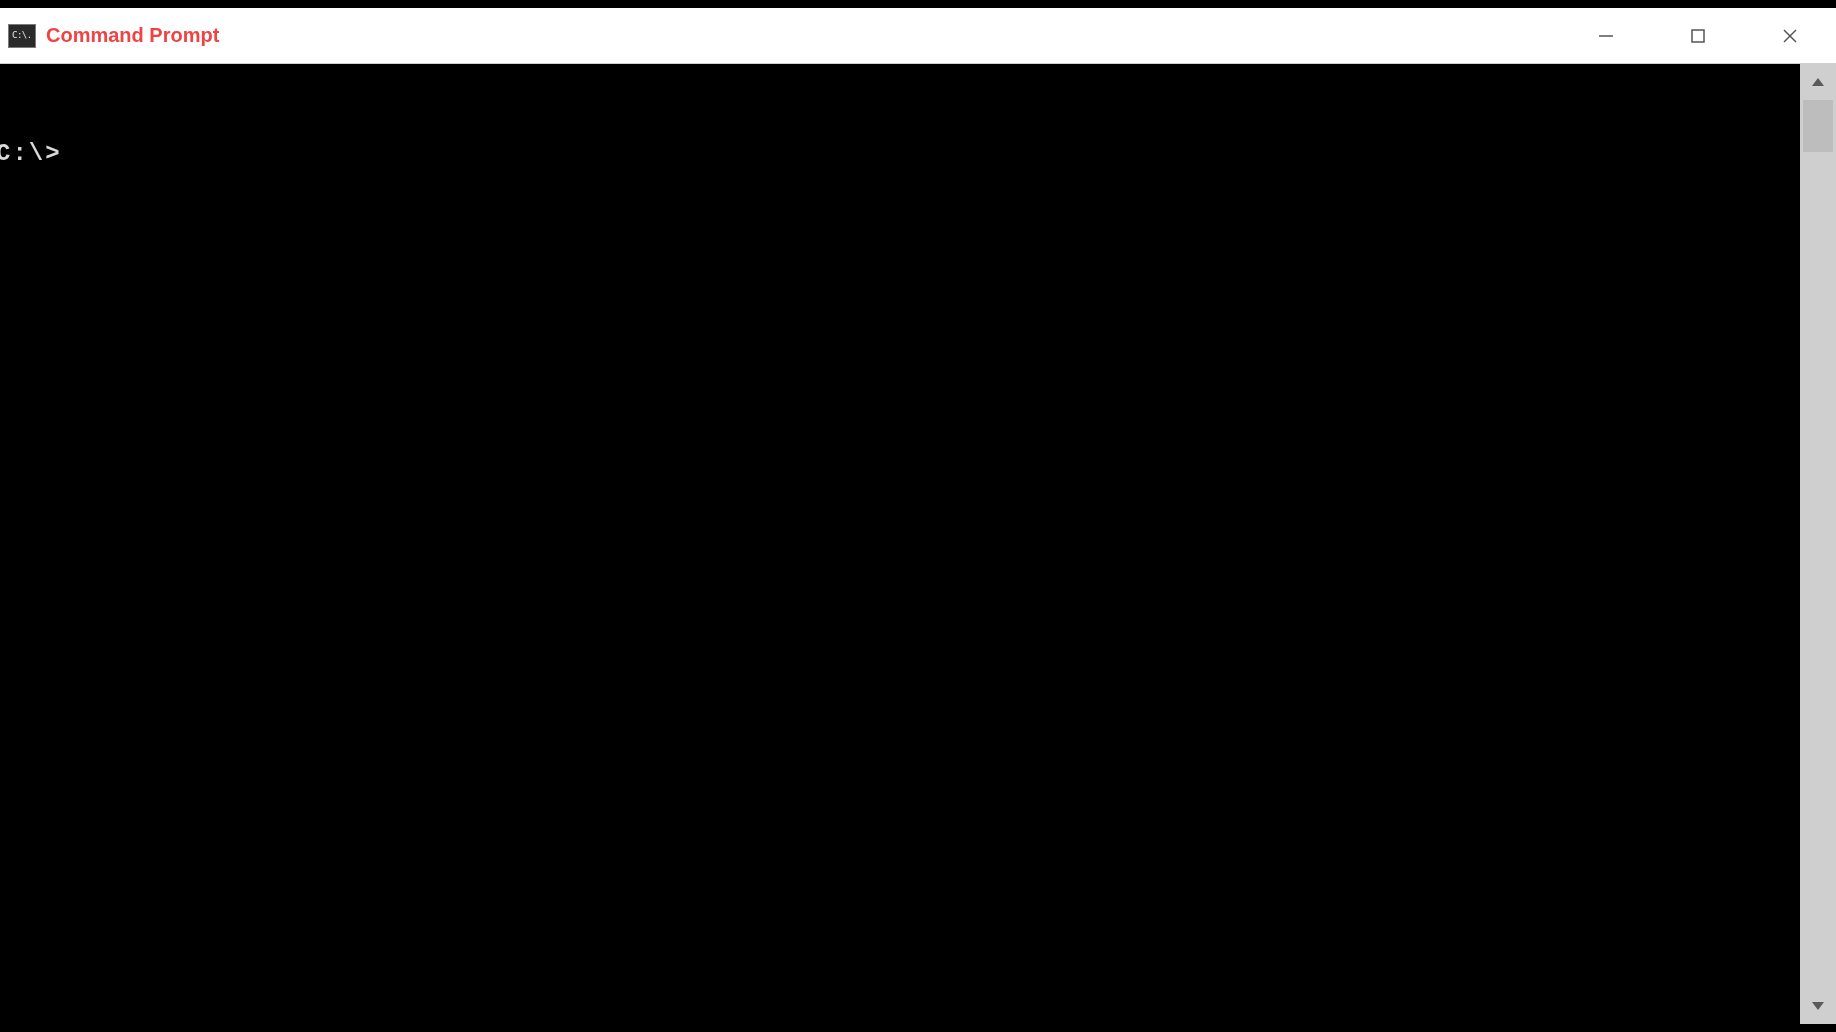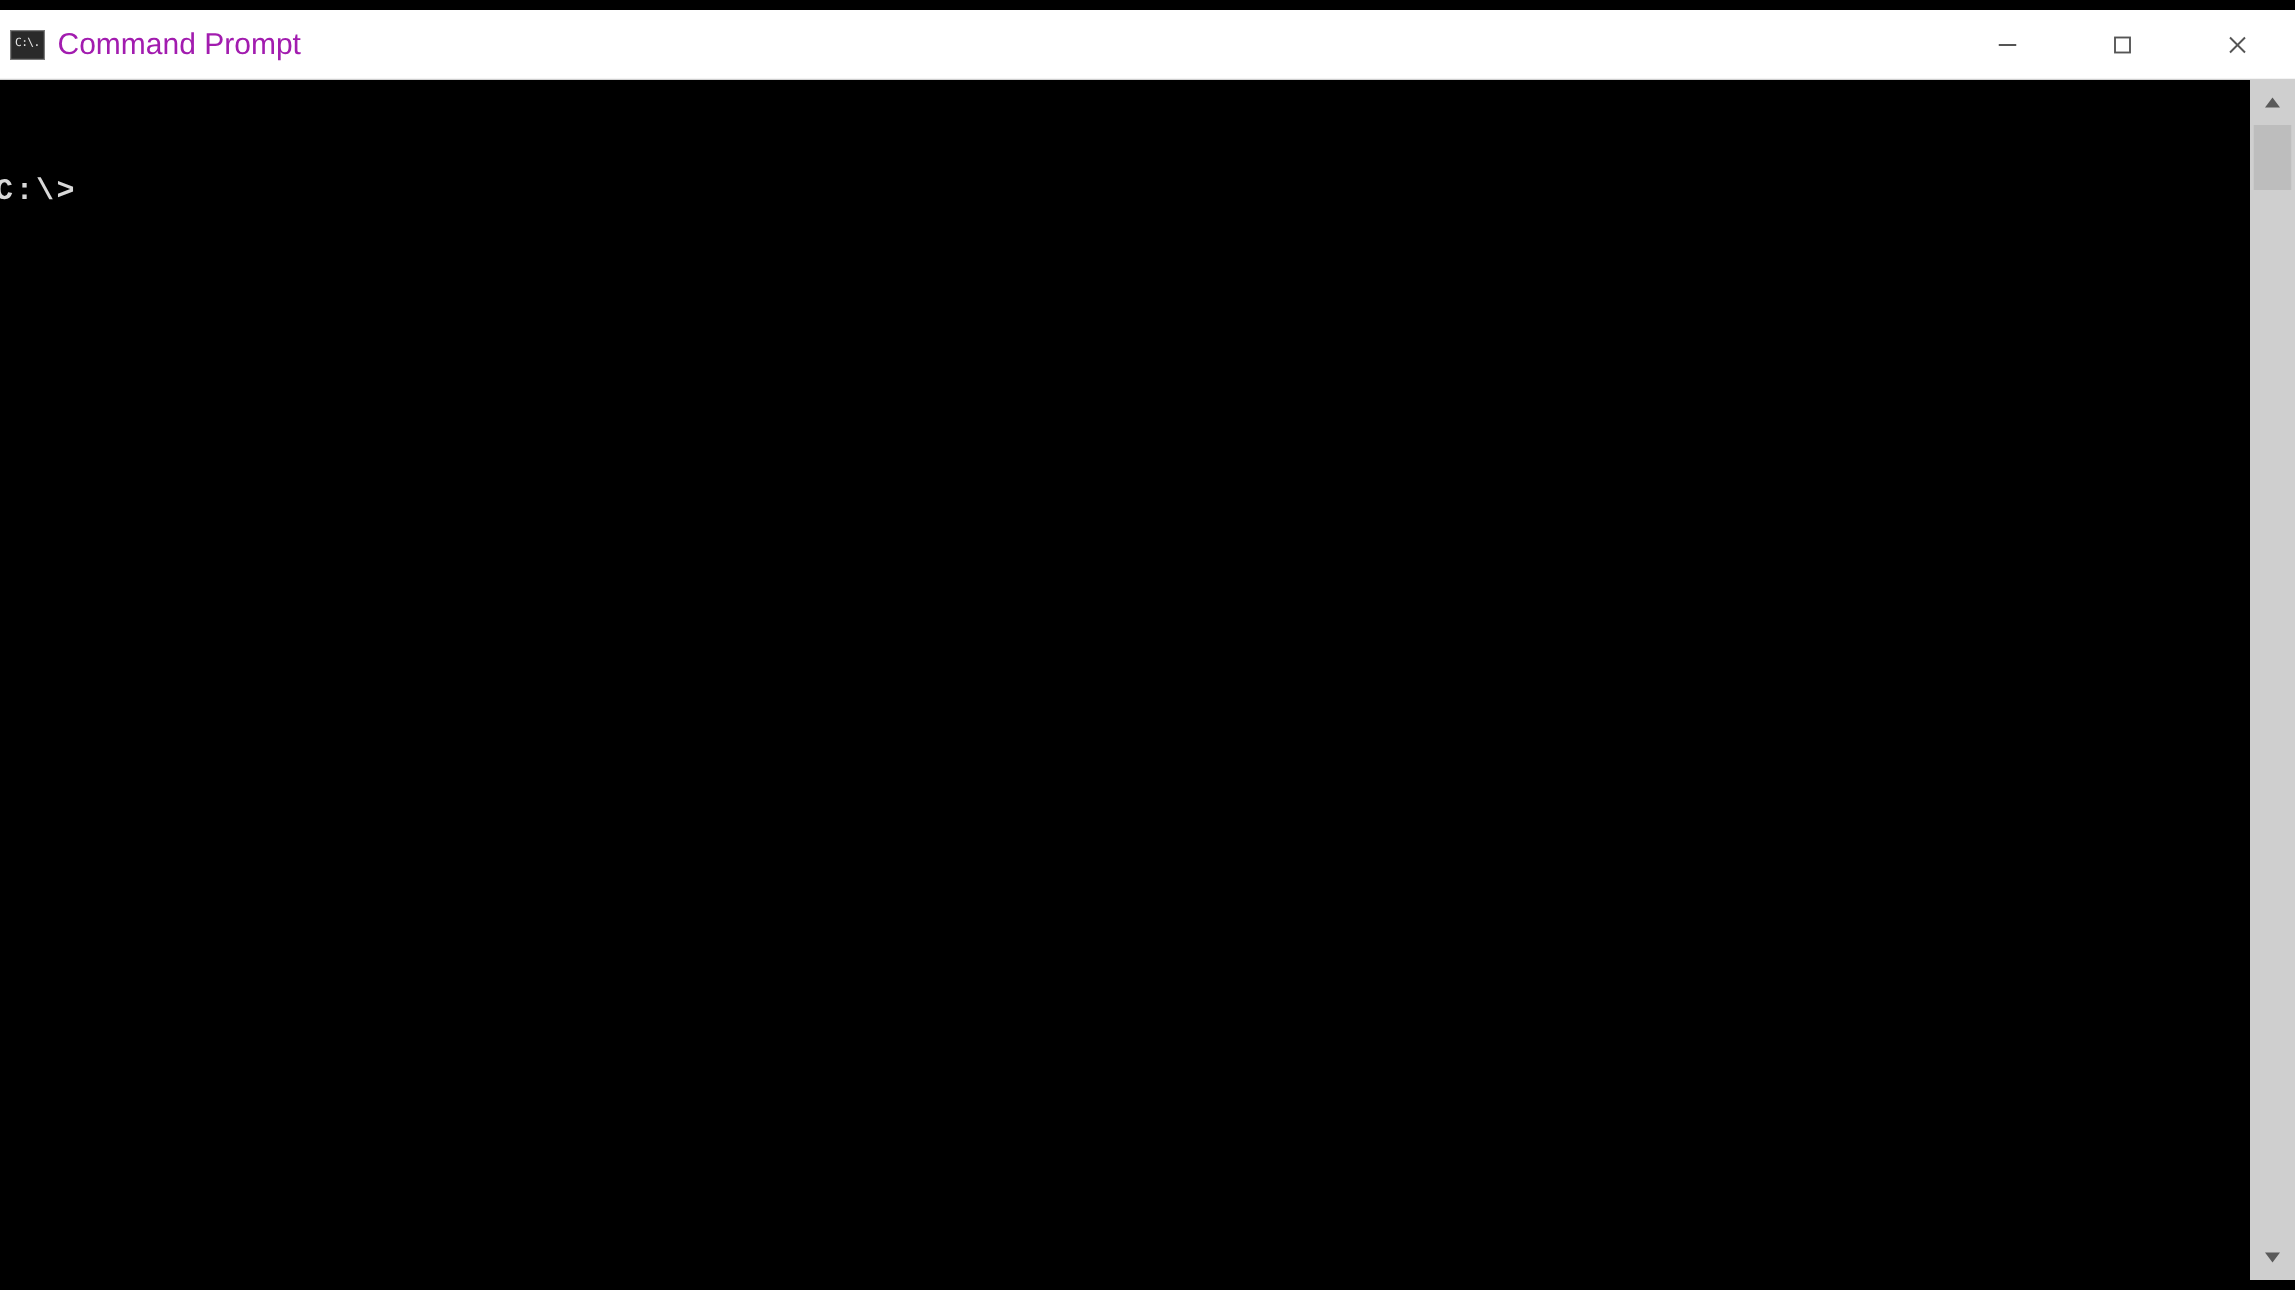--- a/index.html
+++ b/index.html
@@ -60,23 +60,23 @@
       padding-left: 3px;
     }
     .app-icon-inner {
       color: #e6e6e6;
       font-size: 9px;
       font-family: Consolas, monospace;
       line-height: 1;
       letter-spacing: -0.5px;
     }
     .window-title {
-      color: #a21caf;
-      font-size: 24px;
-      font-weight: 400;
+      color: #ef4444;
+      font-size: 20px;
+      font-weight: 700;
     }
     .titlebar-right {
       display: flex;
       align-items: stretch;
       height: 100%;
     }
     .win-btn {
       width: 92px;
       display: flex;
       align-items: center;

